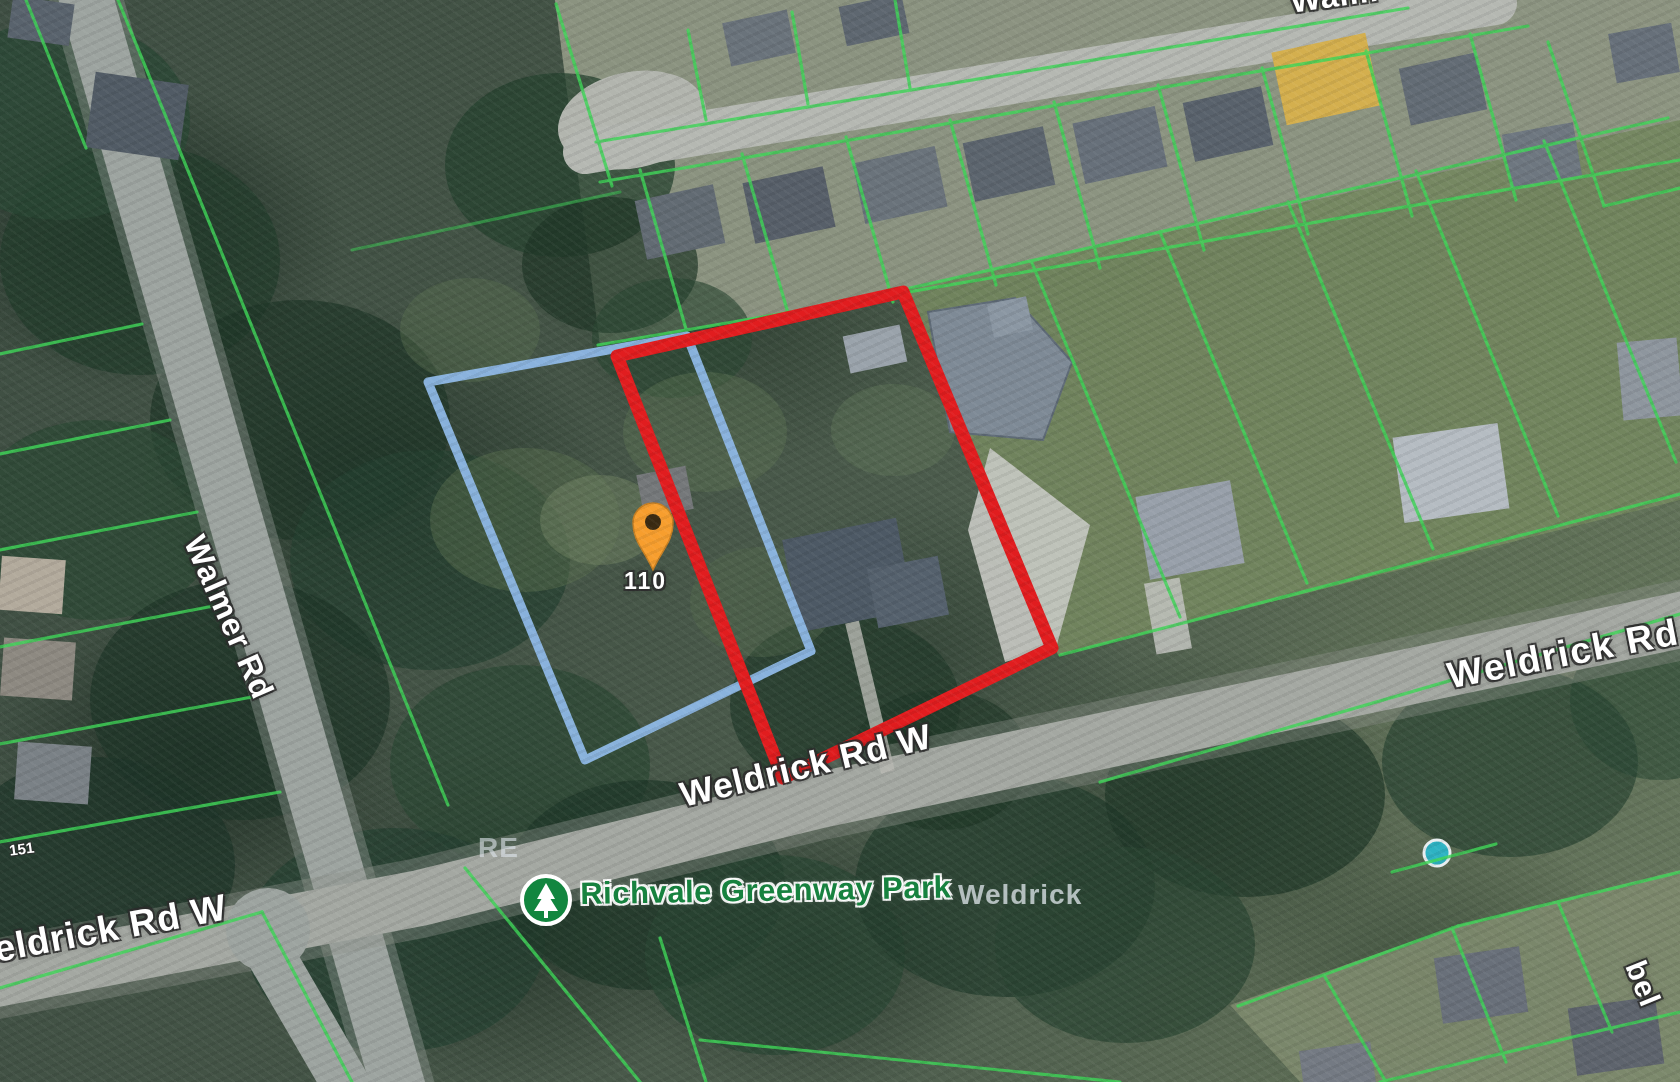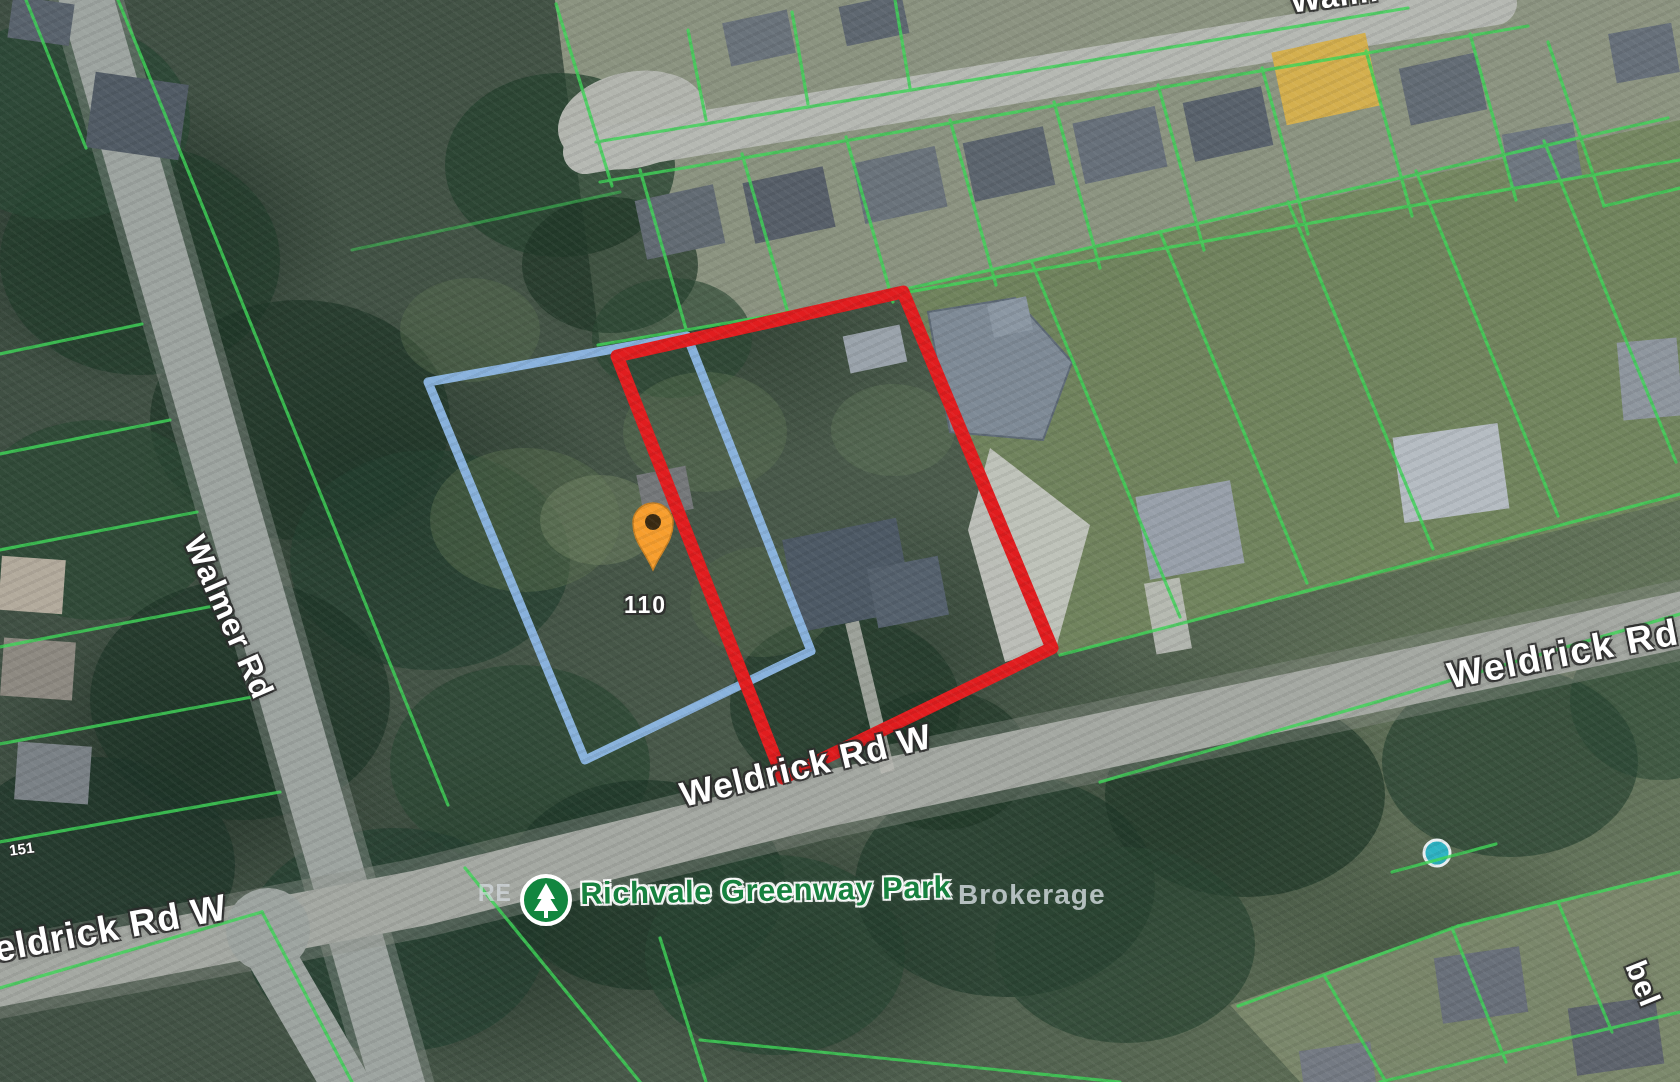--- a/index.html
+++ b/index.html
@@ -192,34 +192,34 @@
 
     <polygon points="428,382 687,336 811,651 585,760" fill="none" stroke="#8cb6e2" stroke-width="9" stroke-linejoin="round" opacity=".97"></polygon>
     <polygon points="617,356 903,292 1052,648 783,778" fill="none" stroke="#e11d1f" stroke-width="13" stroke-linejoin="round" stroke-linecap="round"></polygon>
 
     <g>
       <path d="M653,570 C644,550 633,541 633,523 a20,20 0 1 1 40,0 c0,18 -11,27 -20,47 z" fill="#f79e2e" stroke="#c77f22" stroke-width="1.5"></path>
       <circle cx="653" cy="522" r="8" fill="#3a2a12"></circle>
     </g>
   </svg>
 
-  <div class="wm" style="left:478px;top:880px;font-size:23px;">RE</div>
-  <div class="wm" style="left:958px;top:879px;font-size:28px;color:rgba(226,232,238,.75);">Brokerage</div>
+  <div class="wm" style="left:478px;top:832px;font-size:28px;">RE</div>
+  <div class="wm" style="left:958px;top:879px;font-size:28px;color:rgba(226,232,238,.75);">Weldrick</div>
 
   <div class="park-icon" style="left:518px;top:872px;">
     <svg width="56" height="56" viewBox="0 0 56 56">
       <circle cx="28" cy="28" r="24" fill="#12863f" stroke="#ffffff" stroke-width="4"></circle>
       <path fill="#ffffff" d="M28,11 L37,27 L32.5,27 L40,39 L30,39 L30,46 L26,46 L26,39 L16,39 L23.5,27 L19,27 Z"></path>
     </svg>
   </div>
   <div class="park-lbl" style="left:580px;top:876px;transform:rotate(-1deg);">Richvale Greenway Park</div>
 
   <div class="lbl" style="left:1288px;top:-16px;font-size:32px;transform:rotate(-8deg);">Walm</div>
   <div class="lbl" style="left:210px;top:530px;font-size:32px;transform:rotate(66deg);">Walmer Rd</div>
   <div class="lbl" style="left:-44px;top:936px;font-size:37px;transform:rotate(-10.5deg);">Weldrick Rd W</div>
   <div class="lbl" style="left:676px;top:776px;font-size:35px;transform:rotate(-13.5deg);">Weldrick Rd W</div>
   <div class="lbl" style="left:1444px;top:656px;font-size:37px;letter-spacing:2px;transform:rotate(-11deg);">Weldrick Rd</div>
   <div class="lbl" style="left:1650px;top:956px;font-size:30px;transform:rotate(68deg);">bel</div>
 
   <div class="lbl lbl-sm" style="left:8px;top:842px;transform:rotate(-8deg);">151</div>
-  <div class="lbl" style="left:624px;top:568px;font-size:23px;letter-spacing:2px;margin-top:24px;">110</div>
+  <div class="lbl" style="left:624px;top:568px;font-size:23px;letter-spacing:2px;">110</div>
 
 </div>
 
 </body></html>

